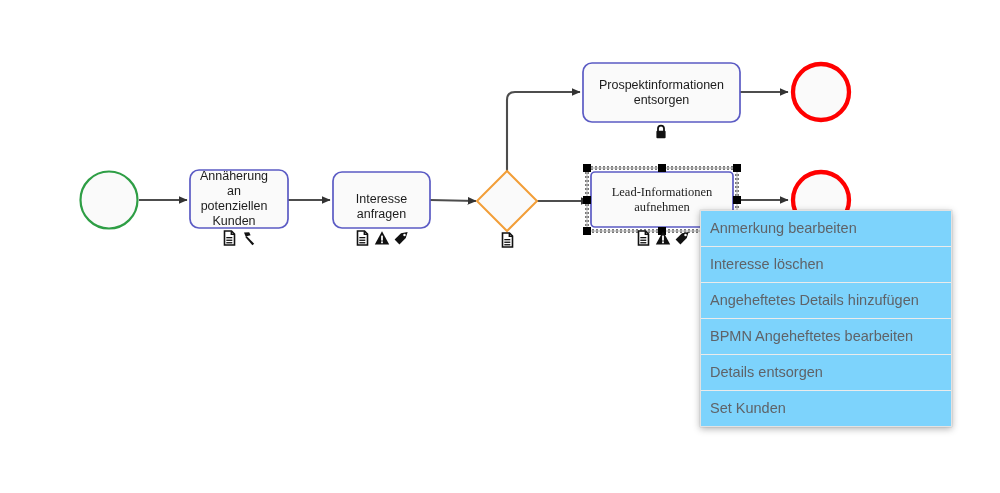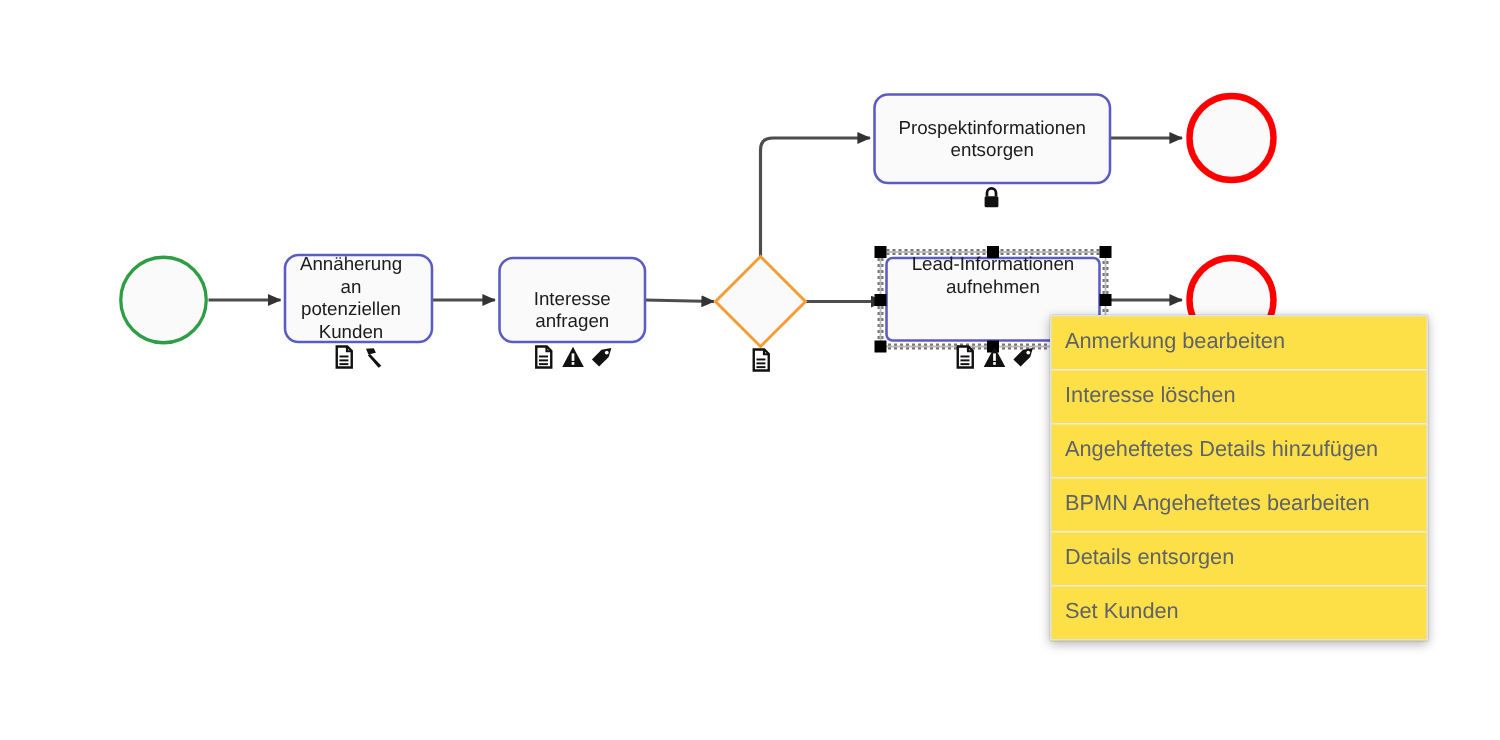--- a/index.html
+++ b/index.html
@@ -56,21 +56,21 @@
     height: 16px;
     line-height: 16px;
   }
 
   
   #context-menu {
     position: absolute;
     left: 700px;
     top: 210px;
     width: 250px;
-    background: #fde047;
+    background: #7dd3fc;
     border: 1px solid #e2e2e2;
     box-shadow: 0 2px 7px rgba(0,0,0,0.30), 0 0 1px rgba(0,0,0,0.25);
     font-family: "Liberation Sans", sans-serif;
     z-index: 40;
     padding: 0;
   }
   .menu-item {
     height: 35px;
     line-height: 35px;
     padding: 0 10px 0 9px;
@@ -142,21 +142,21 @@
 an
 potenziellen
 Kunden</div>
 
   <div class="node-label" style="left:333px; top:172px; width:97px; height:70px;">Interesse
 anfragen</div>
 
   <div class="node-label" style="left:583px; top:63px; width:157px; height:59px;border-radius:26px;">Prospektinformationen
 entsorgen</div>
 
-  <div class="node-label" style="left:591px; top:156px; width:142px; height:55px;">Lead-Informationen
+  <div class="node-label" style="left:591px; top:172px; width:142px; height:55px;font-family:Liberation Serif, serif;">Lead-Informationen
 aufnehmen</div>
 
   <div class="marker-row" style="left:190px; top:229px; width:98px;">
     <span class="mk">
       <svg width="15" height="16" viewBox="0 0 15 16">
         <path d="M2.5,1 L9.5,1 L12.5,4 L12.5,15 L2.5,15 Z" fill="#ffffff" stroke="#111111" stroke-width="1.6"></path>
         <path d="M9.3,1.3 L9.3,4.2 L12.3,4.2" fill="none" stroke="#111111" stroke-width="1.4"></path>
         <rect x="4.3" y="7" width="6" height="1.3" fill="#111111"></rect>
         <rect x="4.3" y="9.6" width="6" height="1.3" fill="#111111"></rect>
         <rect x="4.3" y="12.1" width="6" height="1.3" fill="#111111"></rect>

